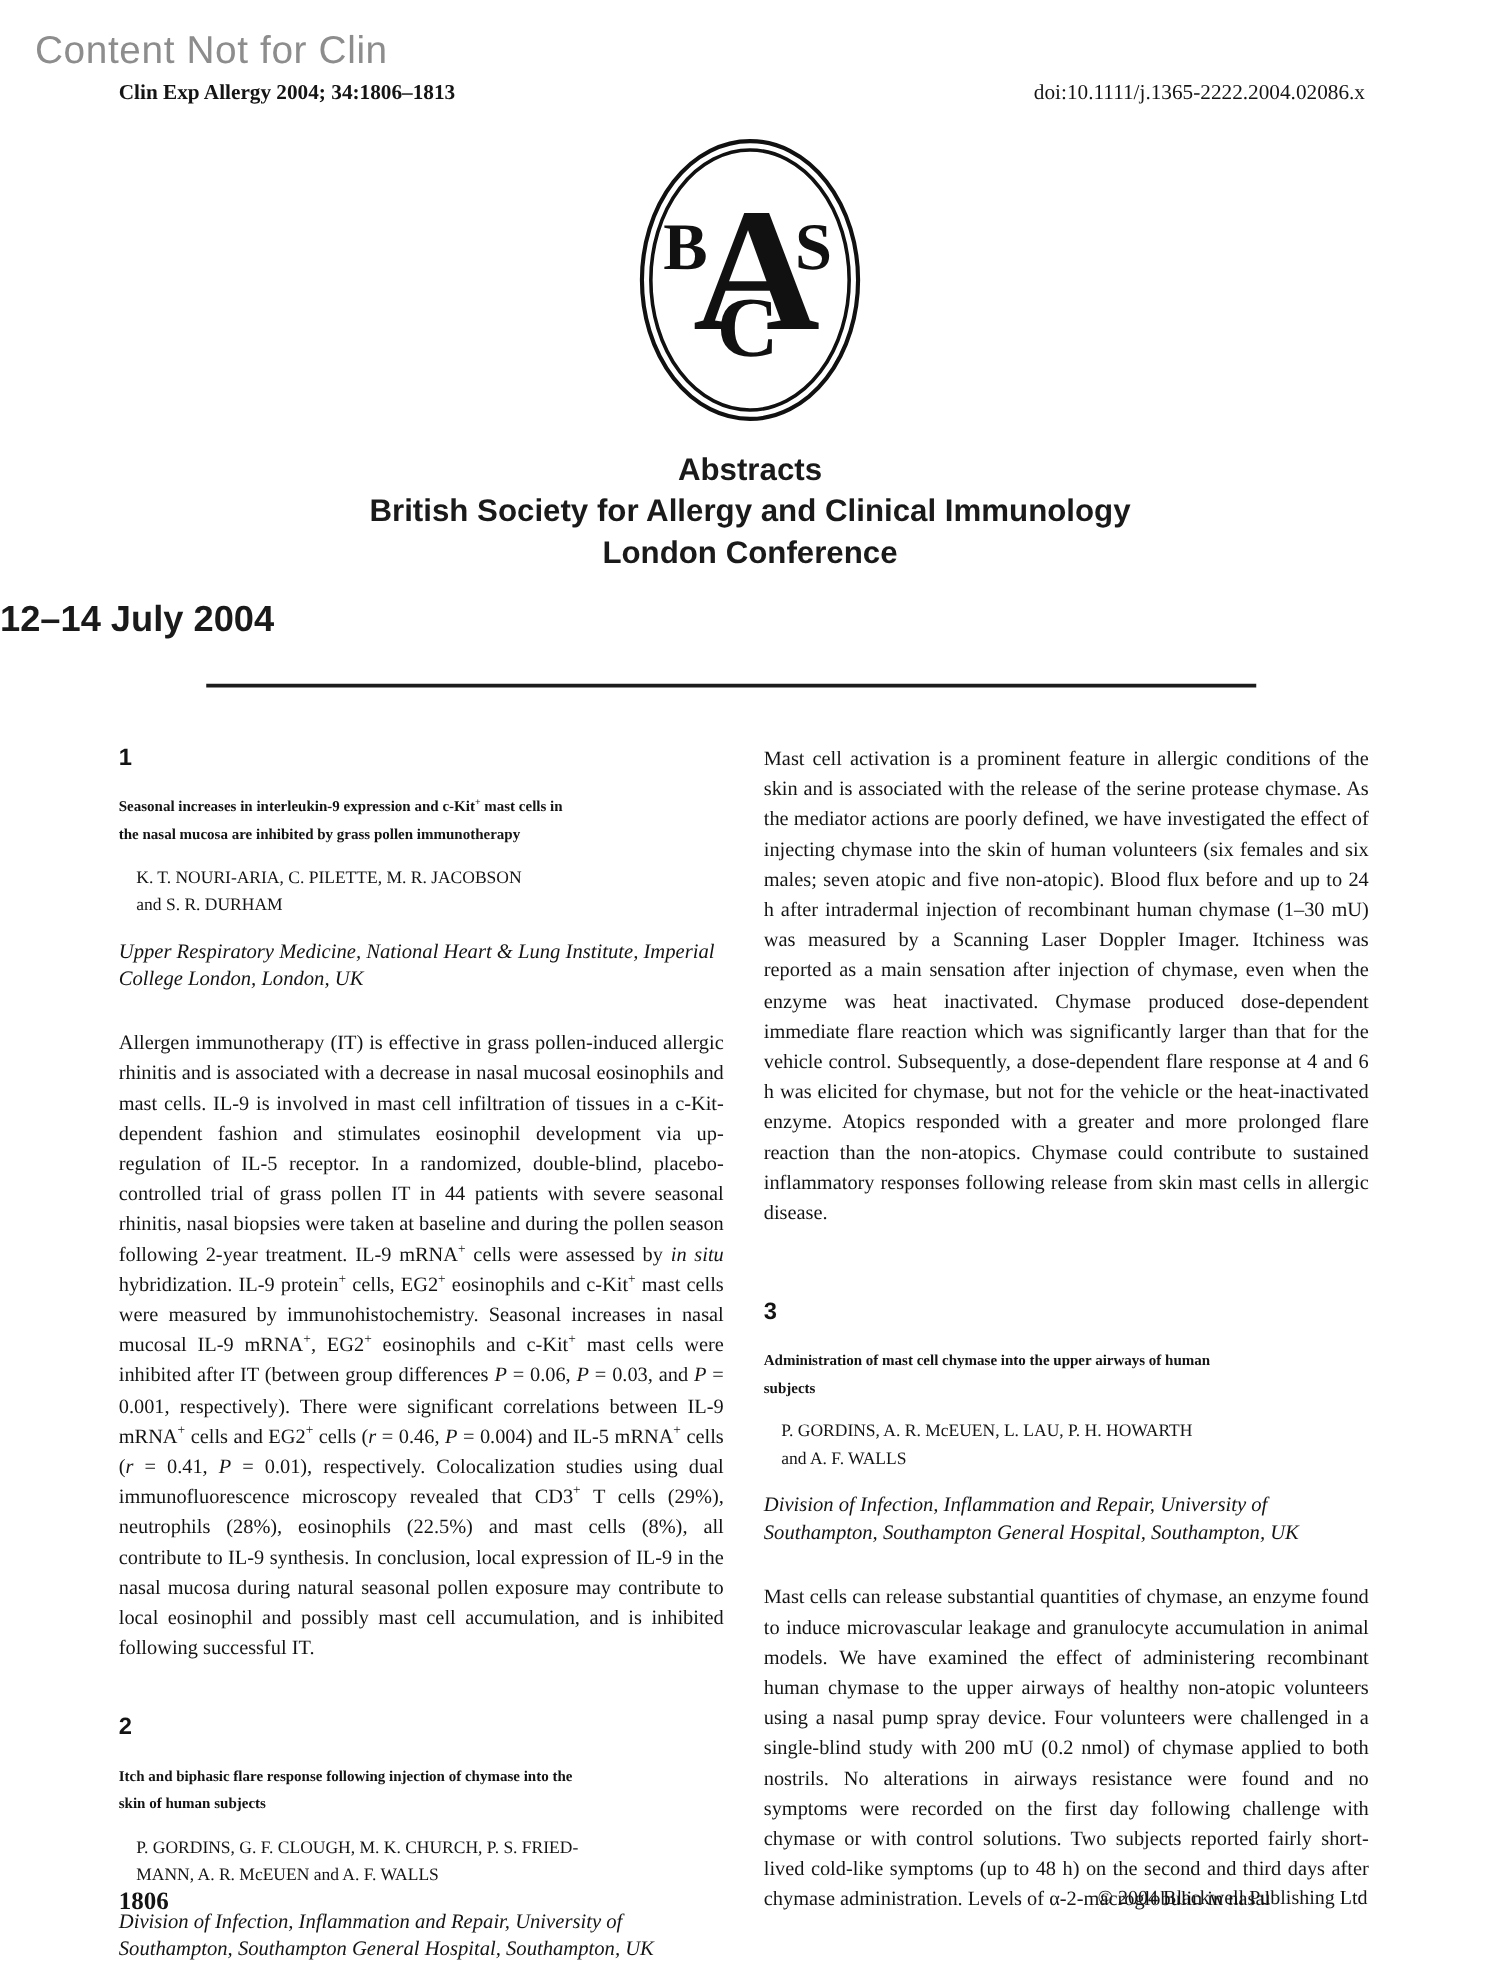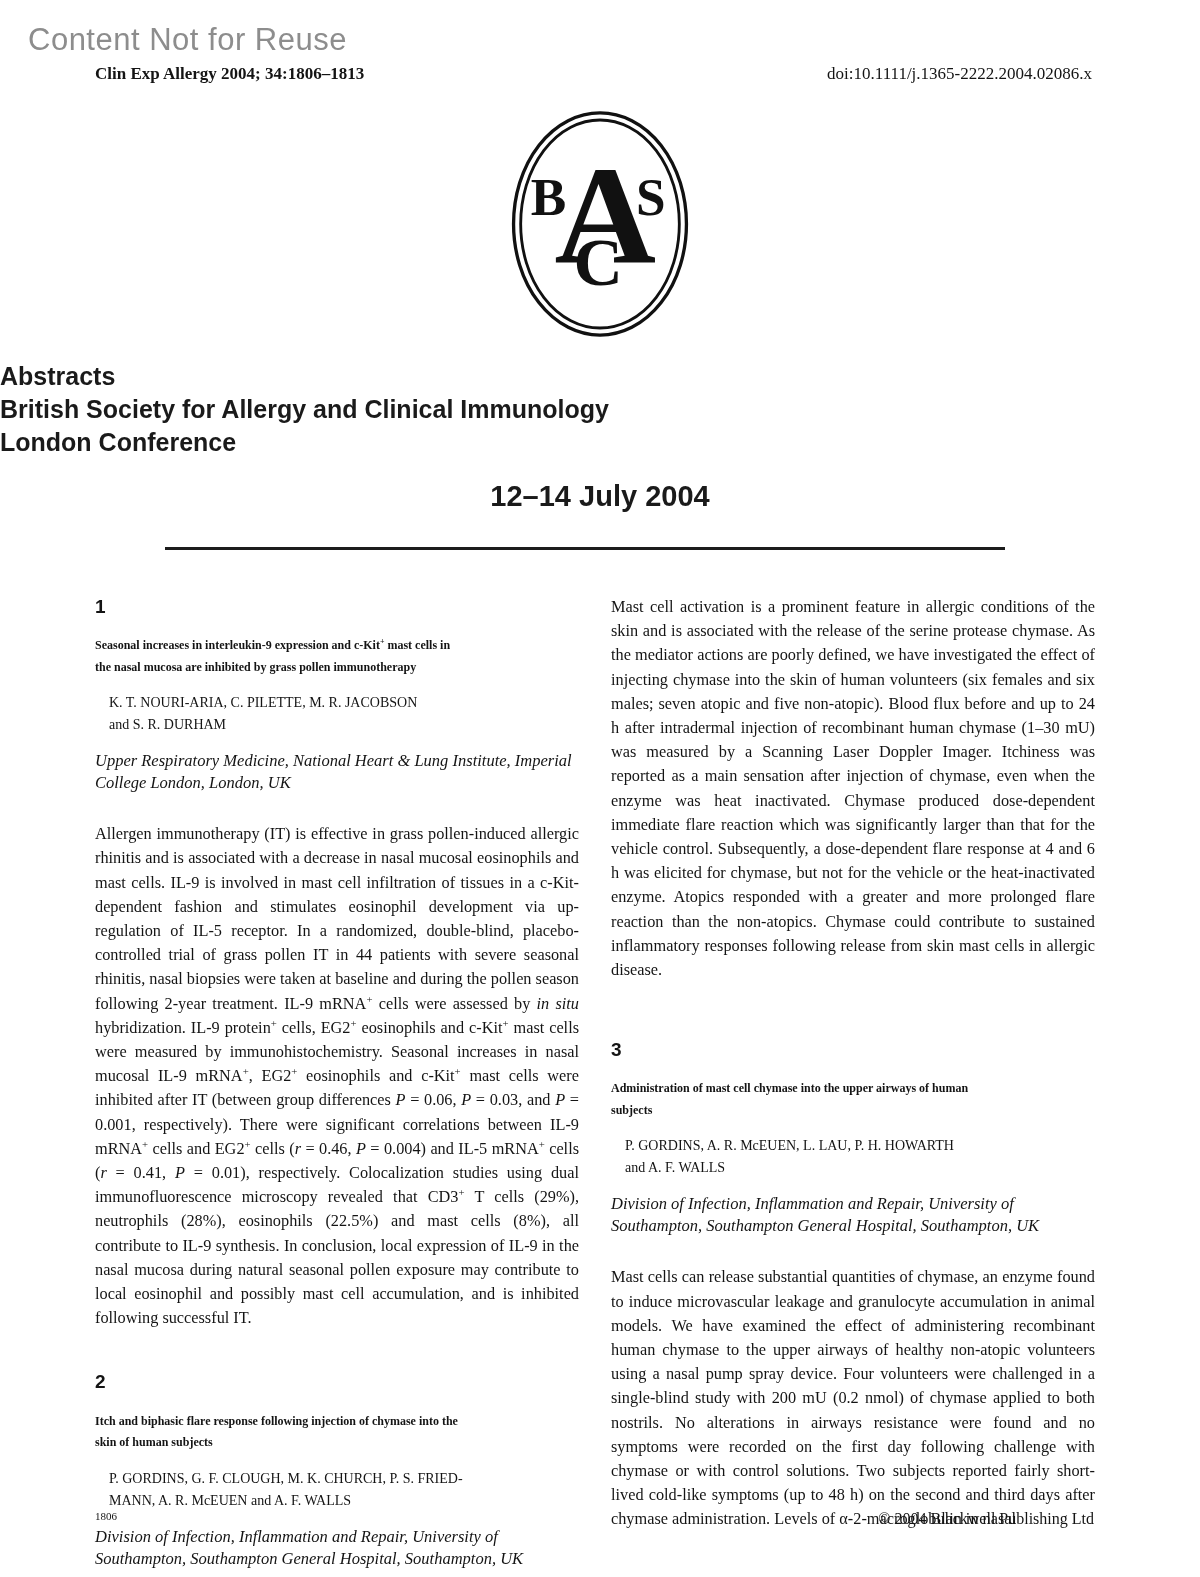--- a/index.html
+++ b/index.html
@@ -24,27 +24,27 @@
   .doi {
     position: absolute; right: 108px; top: 64px;
     font-size: 17px;
   }
   .logo-wrap {
     position: absolute; left: 505px; top: 106px;
     width: 190px; height: 236px;
   }
   .masthead {
     position: absolute; left: 0; top: 360px; width: 100%;
+    text-align: center;
     font-family: "Liberation Sans", sans-serif;
     font-weight: bold; font-size: 25px; line-height: 33px;
     color: #1a1a1a;
   }
   .dates {
     position: absolute; left: 0; top: 480px; width: 100%;
-    text-align: center;
     font-family: "Liberation Sans", sans-serif;
     font-weight: bold; font-size: 29px; color: #1a1a1a;
   }
   .rule {
     position: absolute; left: 165px; top: 547px;
     width: 840px; height: 3px; background: #1c1c1c;
   }
   .col {
     position: absolute; top: 595px; width: 484px;
     font-size: 16.3px; line-height: 24.2px;
@@ -57,30 +57,30 @@
   }
   .abs-title {
     font-weight: bold; font-size: 12px; line-height: 21.5px; margin: 0;
   }
   .abs-authors { font-size: 14px; line-height: 22px; margin: 14px; }
   .abs-affil   { font-style: italic; font-size: 16.5px; line-height: 22px; margin: 0; }
   .abs-body    { text-align: justify; margin: 28px 0 0 0; }
   .abstract + .abstract { margin-top: 40px; }
   .col-right .abstract-after-body { margin-top: 56px; }
   sup { font-size: 66%; line-height: 0; vertical-align: super; }
-  .page-num  { position: absolute; left: 95px;  top: 1510px; font-size: 11px; }
+  .page-num  { position: absolute; left: 95px;  top: 1510px; font-size: 20px; font-weight: bold; }
   .copyright { position: absolute; right: 106px; top: 1510px; font-size: 16px; }
   .logo-svg text { font-family: "Liberation Serif", serif; font-weight: bold; fill: #111; }
 </style>
 </head>
 <body>
 
 <div class="page">
 
-  <div class="watermark">Content Not for Reuse</div>
+  <div class="watermark">Content Not for Clin</div>
   <div class="citation">Clin Exp Allergy 2004; 34:1806–1813</div>
   <div class="doi">doi:10.1111/j.1365-2222.2004.02086.x</div>
 
   <div class="logo-wrap">
     <svg class="logo-svg" width="190" height="236" viewBox="0 0 200 248">
       <ellipse cx="100" cy="124" rx="91" ry="117" fill="none" stroke="#111" stroke-width="3.5"></ellipse>
       <ellipse cx="100" cy="124" rx="83.5" ry="109.5" fill="none" stroke="#111" stroke-width="3"></ellipse>
       <text x="27" y="115" font-size="56">B</text>
       <text x="138" y="115" font-size="56">S</text>
       <text x="52" y="165" font-size="148">A</text>

